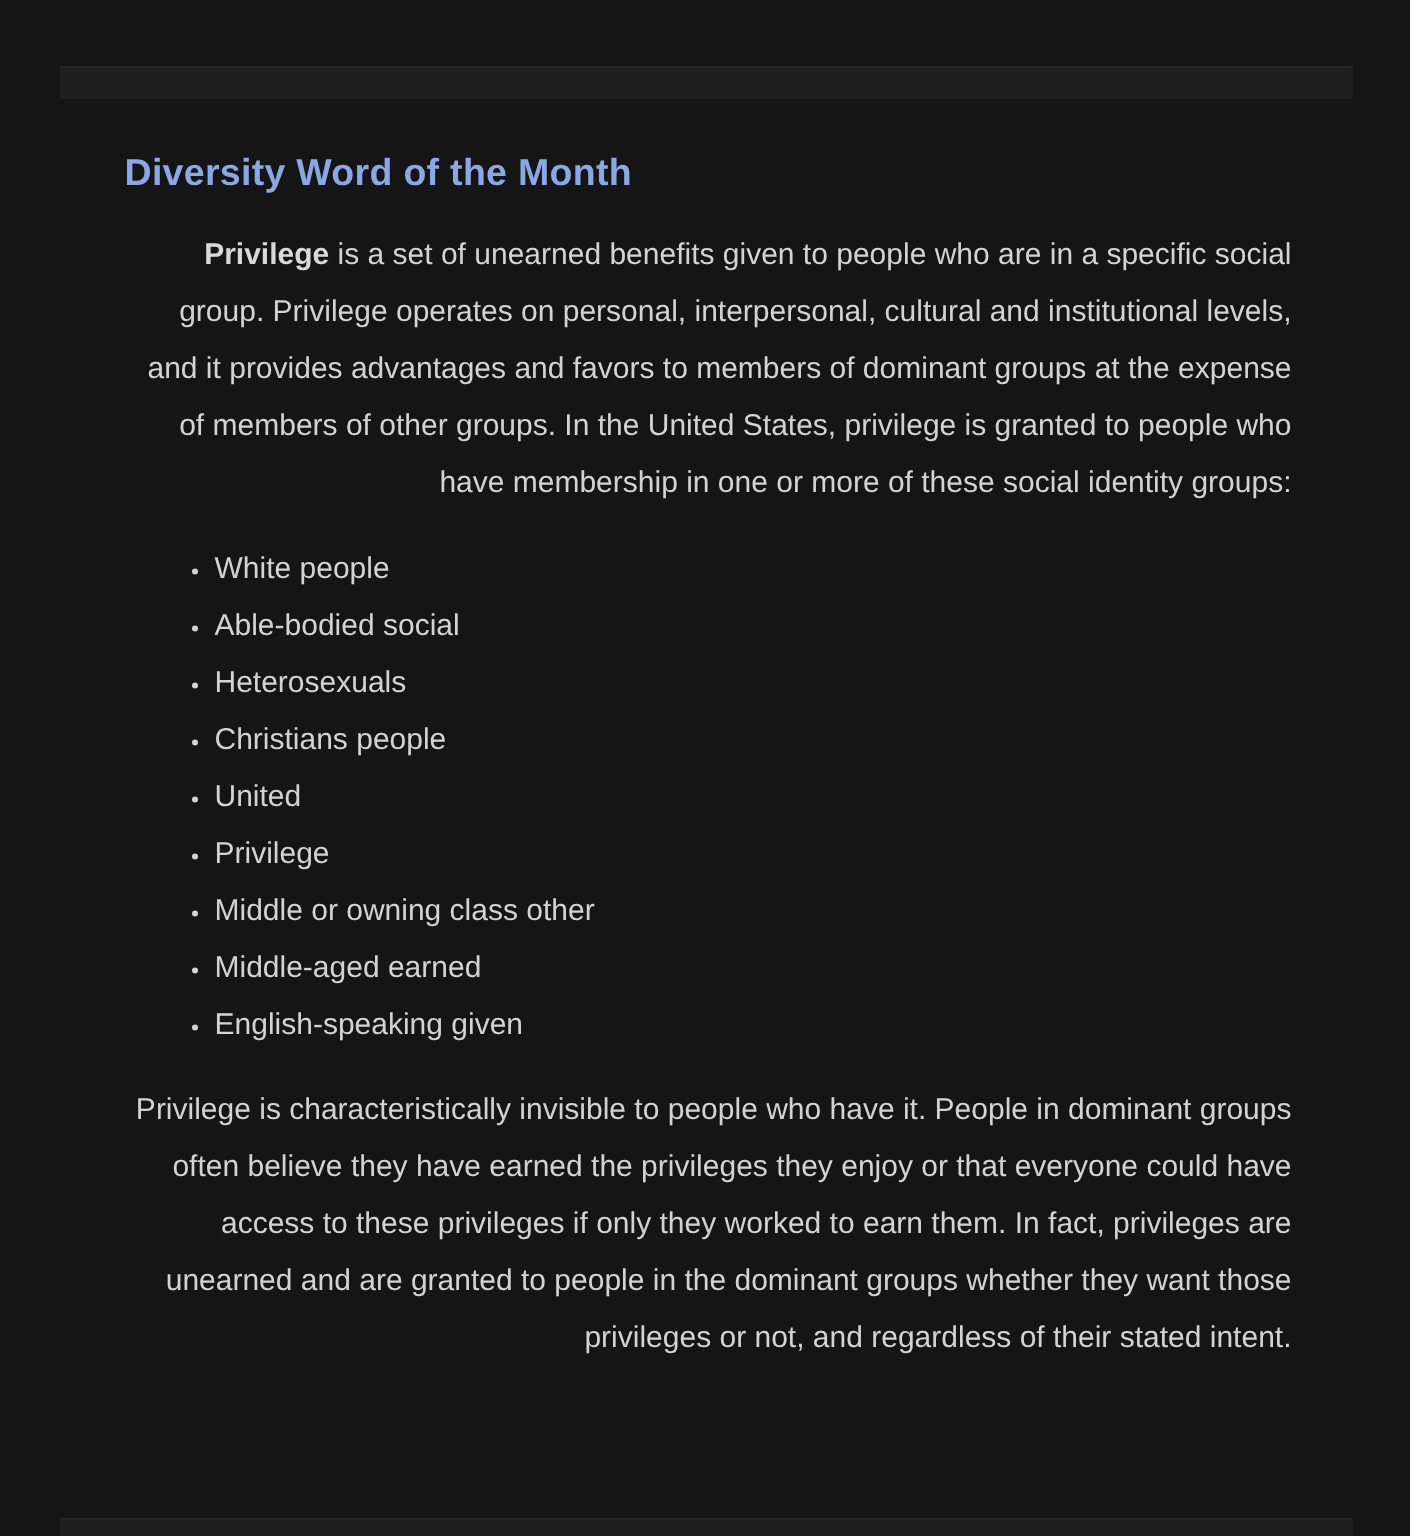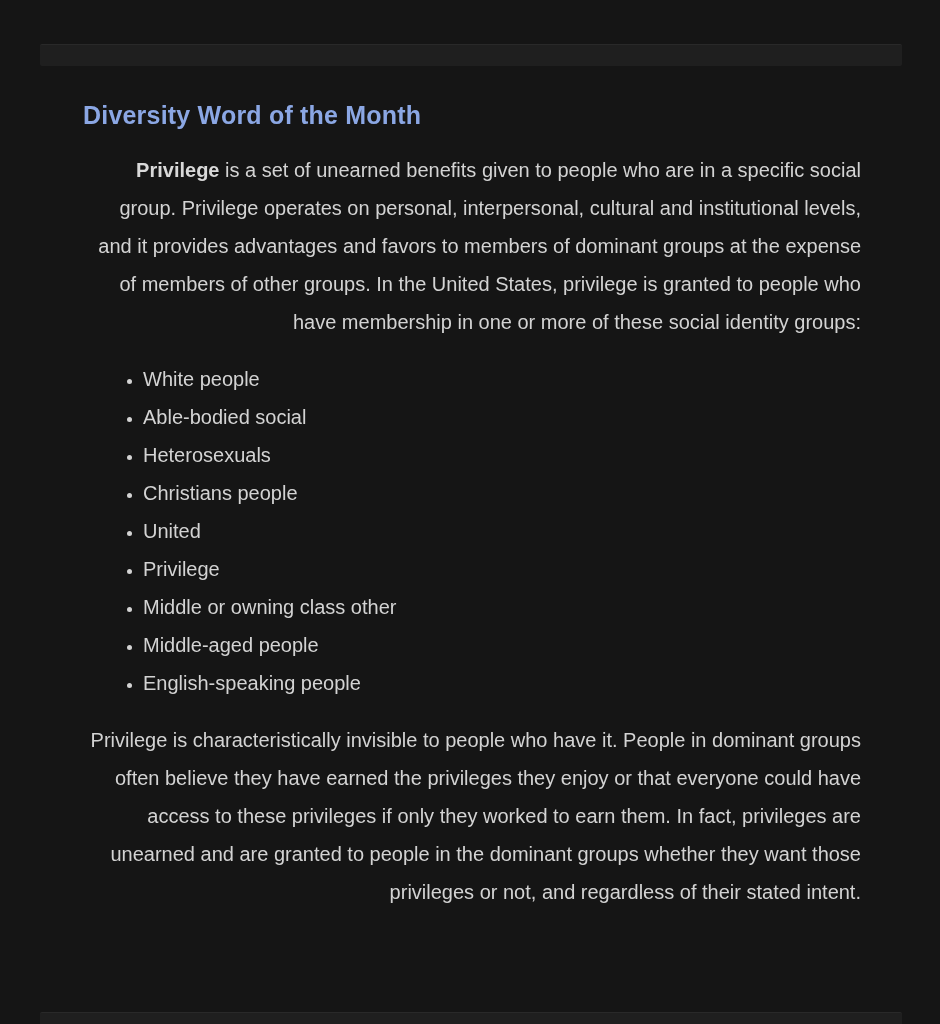--- a/index.html
+++ b/index.html
@@ -92,21 +92,21 @@
       <li>Heterosexuals</li>
 
       <li>Christians people</li>
 
       <li>United</li>
 
       <li>Privilege</li>
 
       <li>Middle or owning class other</li>
 
-      <li>Middle-aged people</li>
+      <li>Middle-aged earned</li>
 
-      <li>English-speaking people</li>
+      <li>English-speaking given</li>
     </ul>
 
   <p class="body-text">Privilege is characteristically invisible to people who have it. People in dominant groups often believe they have earned the privileges they enjoy or that everyone could have access to these privileges if only they worked to earn them. In fact, privileges are unearned and are granted to people in the dominant groups whether they want those privileges or not, and regardless of their stated intent.</p>
 </div>
 
 <div class="band band-bottom"></div>
 
 </body></html>

